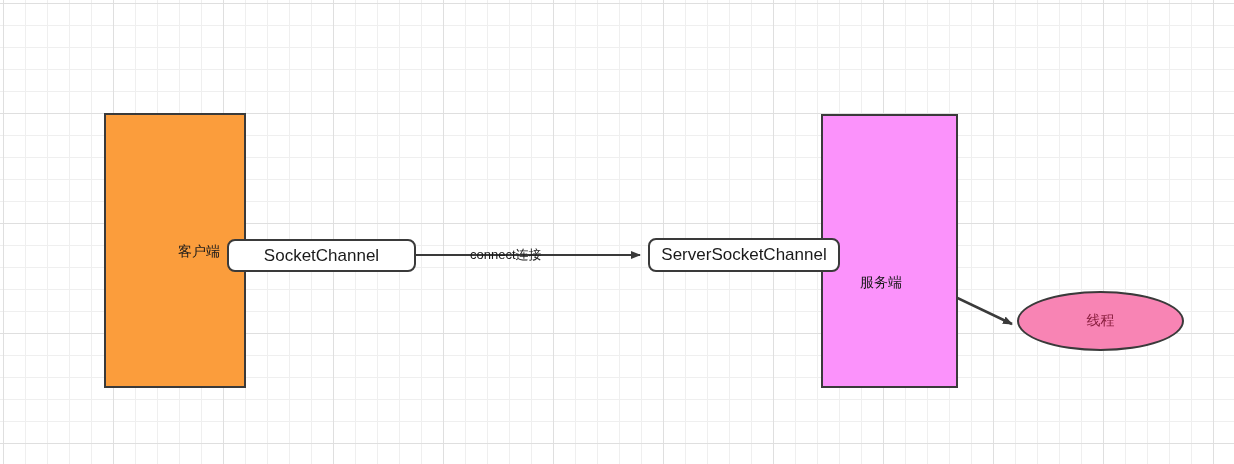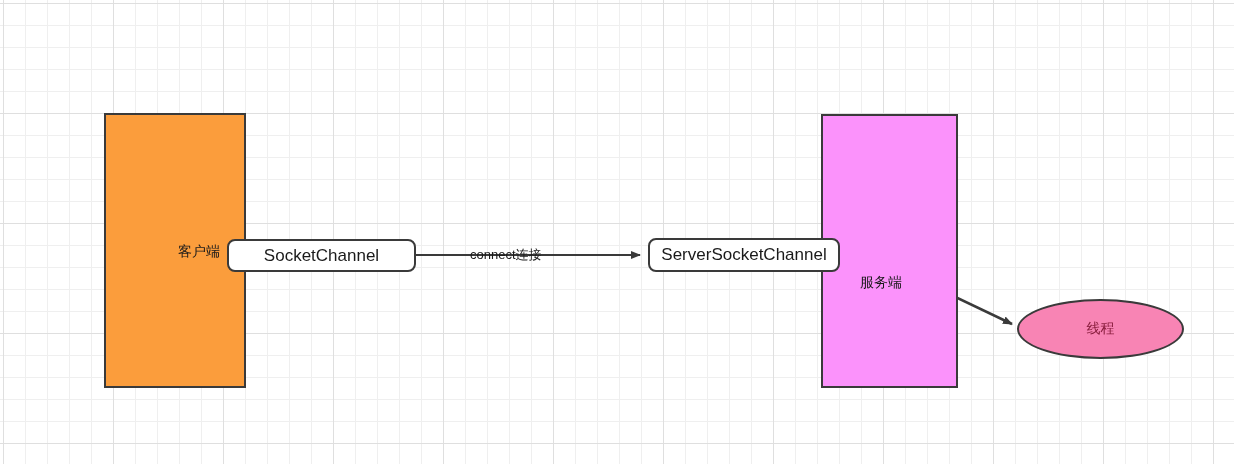--- a/index.html
+++ b/index.html
@@ -122,21 +122,20 @@
     top: 291px;
     width: 167px;
     height: 60px;
     box-sizing: border-box;
     background: #F884B4;
     border: 2px solid #3a3a3a;
     border-radius: 50%;
     display: flex;
     align-items: center;
     justify-content: center;
-    margin-top: 8px;
   }
   .ellipse-label {
     font-size: 14px;
     color: #8a1f3f;
     white-space: nowrap;
   }
 </style>
 </head>
 <body>
 

